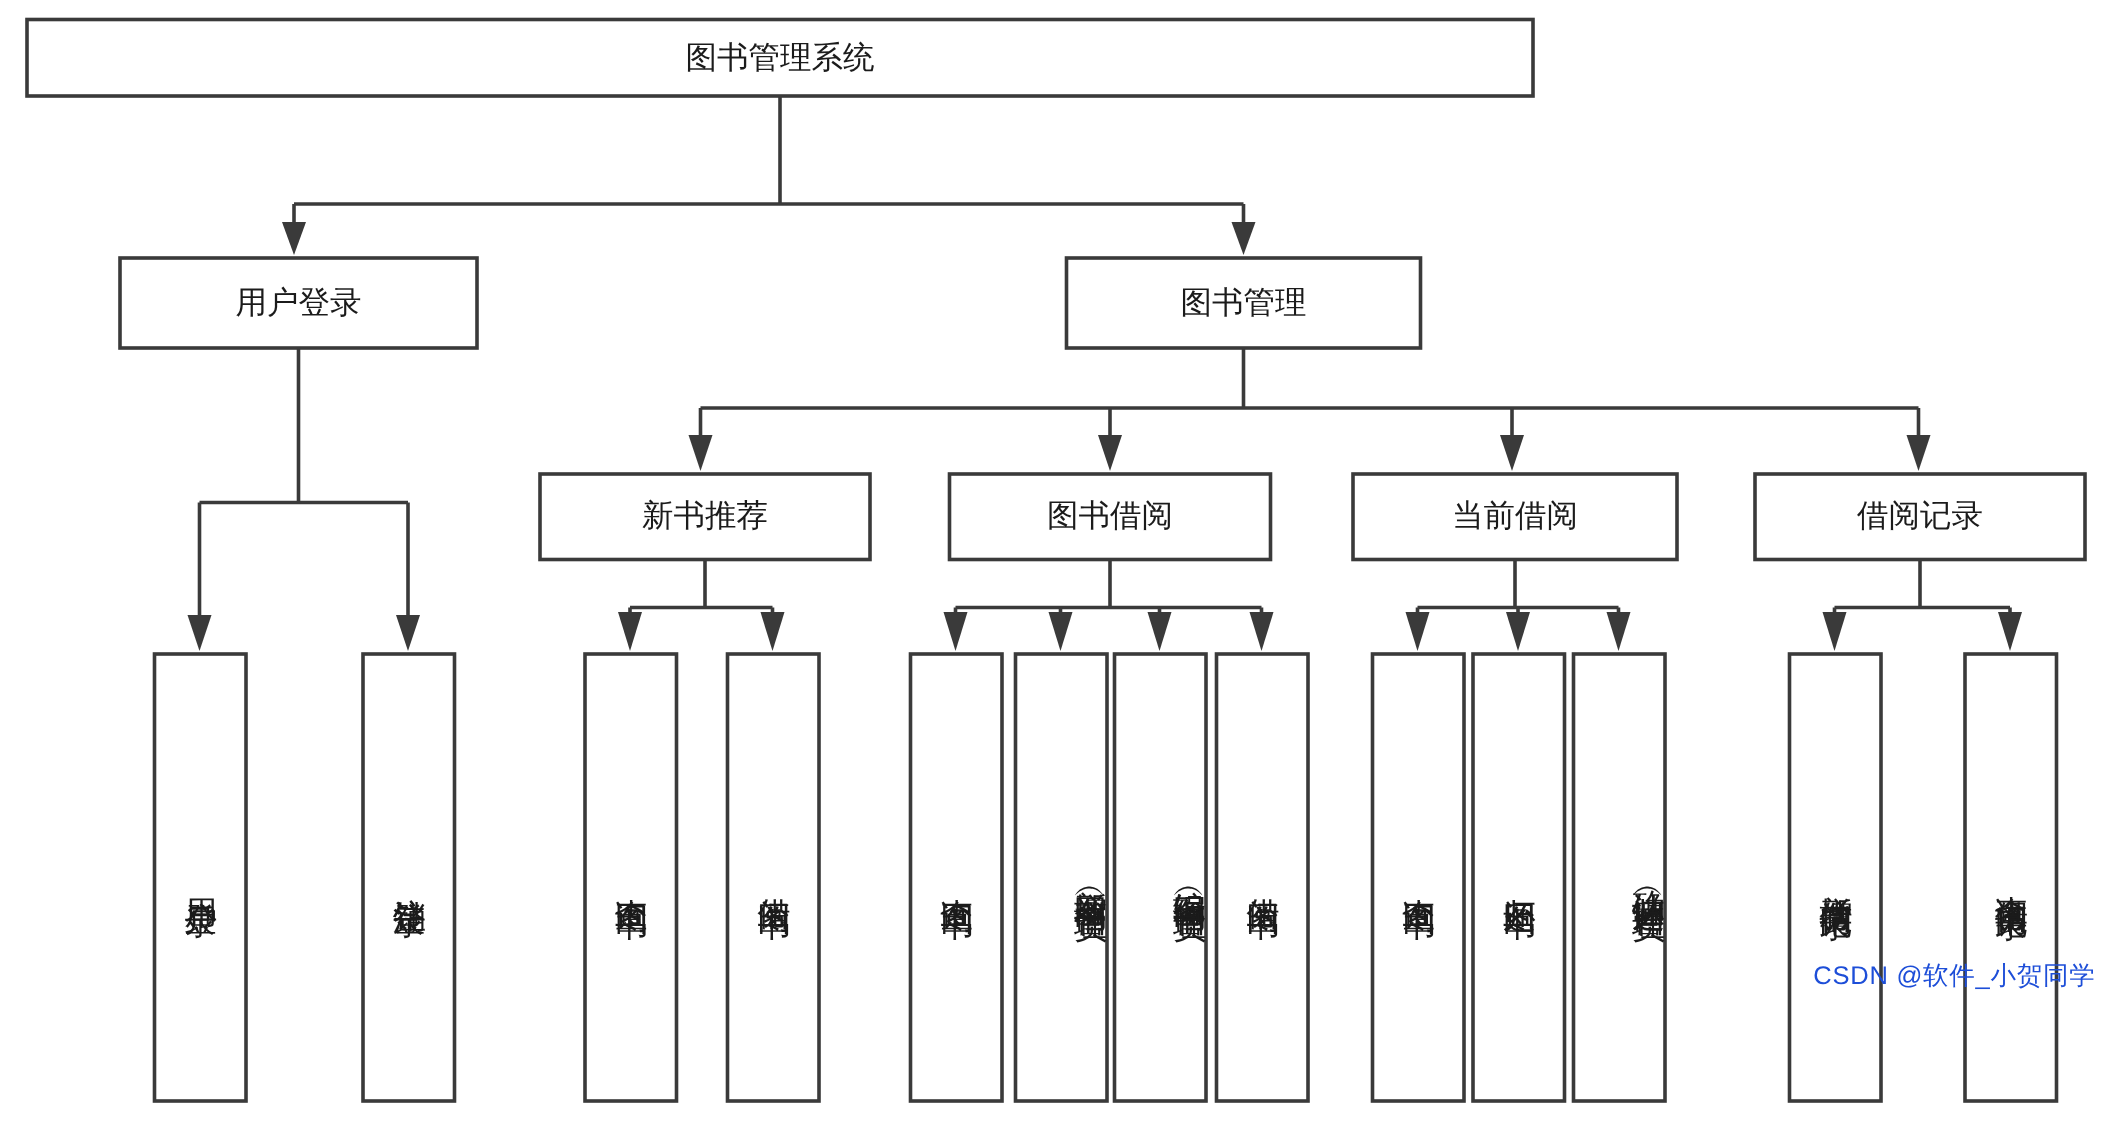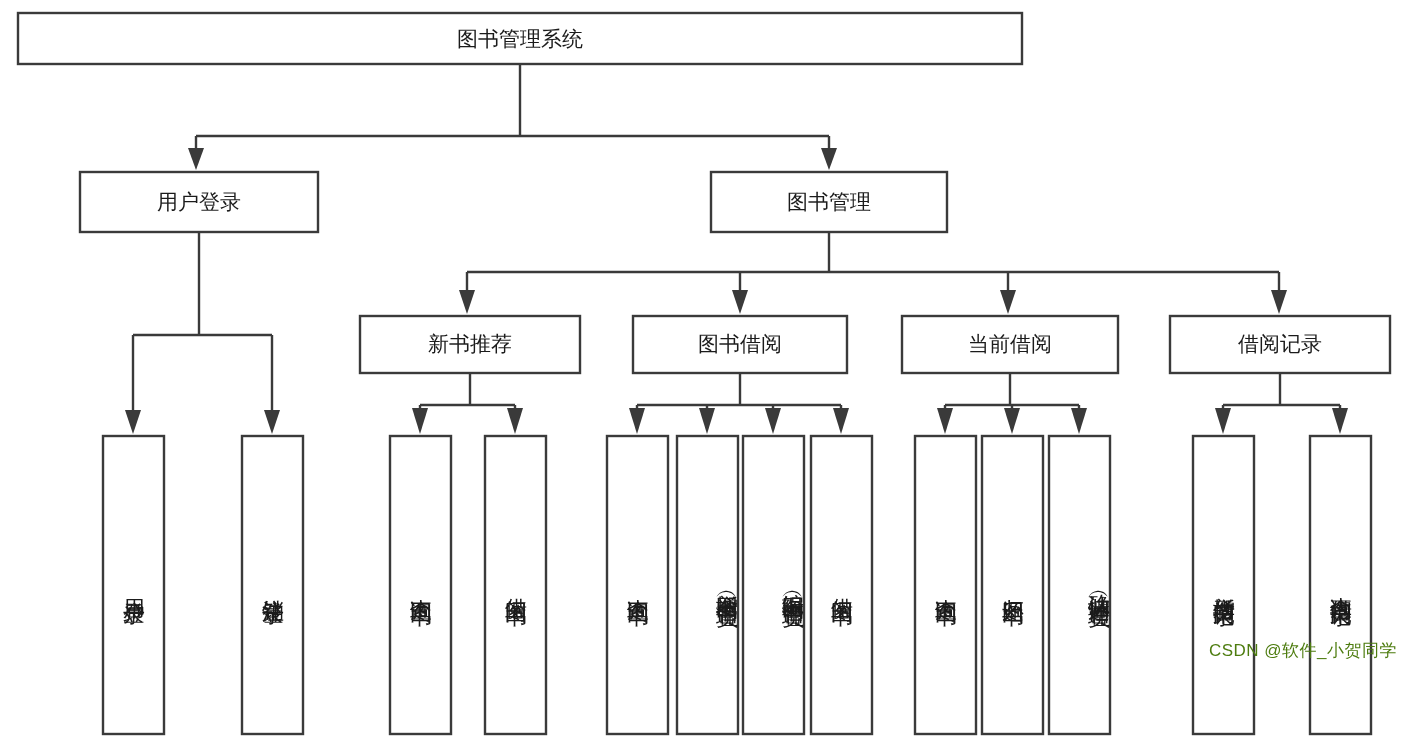--- a/index.html
+++ b/index.html
@@ -61,21 +61,21 @@
     color: #1b1b1b;
     pointer-events: none;
     white-space: nowrap;
   }
   .watermark {
     position: absolute;
     right: 8px;
     bottom: 4px;
     font-family: "Liberation Sans", "DejaVu Sans", sans-serif;
     font-size: 17px;
-    color: #4d7c0f;
+    color: #1d4ed8;
     letter-spacing: 0.5px;
     white-space: nowrap;
   }
 </style>
 </head>
 <body>
 
 <div id="diagram-root">
 
   <svg class="diagram-canvas" viewBox="0 0 1405 747">

